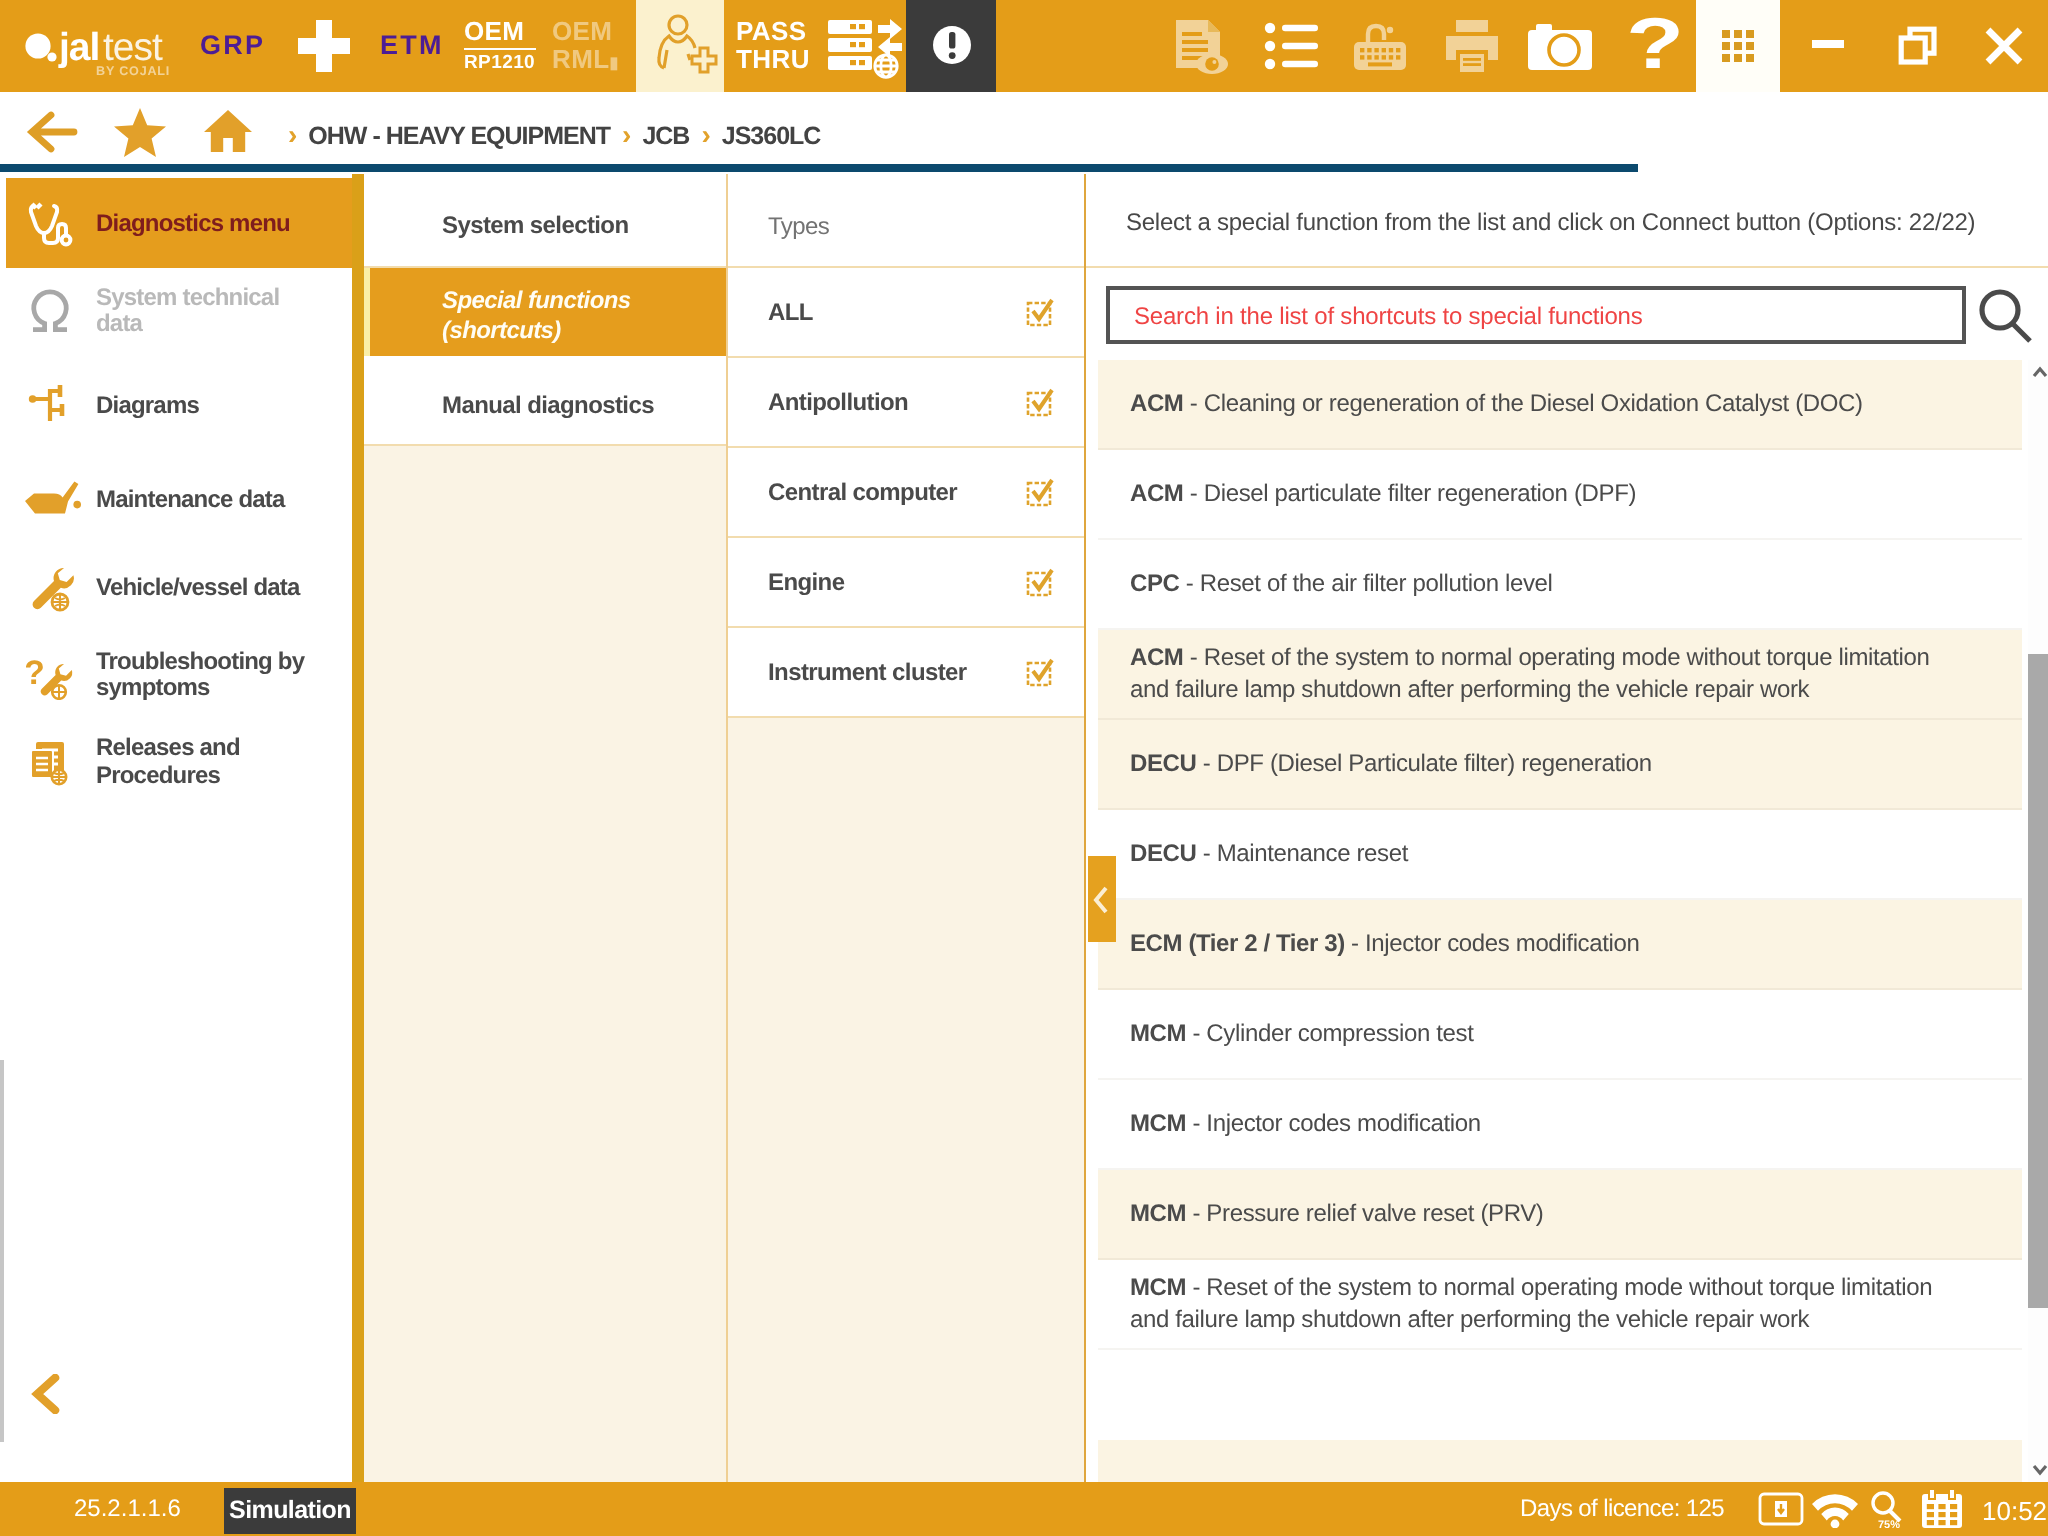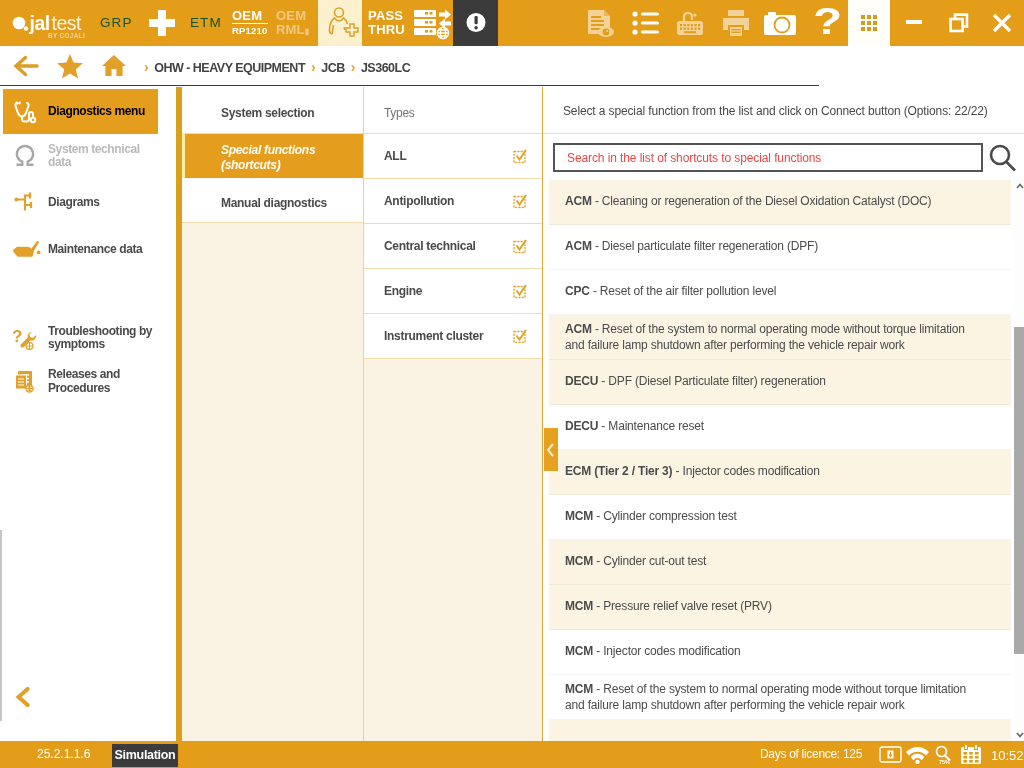--- a/index.html
+++ b/index.html
@@ -2,44 +2,44 @@
 <html><head>
 <meta charset="utf-8">
 <style>
 * { margin:0; padding:0; box-sizing:border-box; }
 html,body { width:1024px; height:768px; overflow:hidden; font-family:"Liberation Sans", sans-serif; background:#fff; }
 .abs { position:absolute; }
 #app { position:relative; width:1024px; height:768px; }
 
 
 #topbar { position:absolute; left:0; top:0; width:1024px; height:46px; background:#E49D18; }
-.tb-txt { position:absolute; color:#14532d; font-weight:normal; font-size:13.5px; letter-spacing:1.1px; }
+.tb-txt { position:absolute; color:#4c1d95; font-weight:bold; font-size:13.5px; letter-spacing:1.1px; }
 .tb-2l { position:absolute; color:#fff; font-weight:bold; font-size:13px; line-height:14px; letter-spacing:.2px; text-align:left; }
 #logo { position:absolute; left:12px; top:6px;text-decoration:underline; }
 #btn-person { position:absolute; left:318px; top:0; width:44px; height:46px; background:#FBF1CE; }
 #btn-excl { position:absolute; left:453px; top:0; width:45px; height:46px; background:#3B3B3B; }
 #btn-grid { position:absolute; left:848px; top:0; width:42px; height:46px; background:#FFFEF8; }
 
 
-#navbar { position:absolute; left:0; top:46px; width:819px; height:40px; background:#fff; border-bottom:1px solid #0c4a6e; }
+#navbar { position:absolute; left:0; top:46px; width:819px; height:40px; background:#fff; border-bottom:4px solid #0c4a6e; }
 #crumbs { position:absolute; left:144px; top:13px; font-size:12.5px; font-weight:bold; color:#434343; letter-spacing:-0.5px;}
 #crumbs .sep { color:#E2A22B; font-weight:bold; padding:0 6px; font-size:14px; }
 
 
 #sidebar { position:absolute; left:0; top:87px; width:176px; height:654px; background:#fff; }
 #divider { position:absolute; left:176px; top:87px; width:6px; height:654px; background:#DAA019; }
 #col2 { position:absolute; left:182px; top:87px; width:181px; height:654px; background:#FAF3E4; }
 #col3 { position:absolute; left:363px; top:87px; width:179px; height:654px; background:#FAF3E4; border-left:1px solid #EFCF93; }
 #main { position:absolute; left:542px; top:87px; width:482px; height:654px; background:#fff; border-left:1px solid #DFA63E; }
 
 
 .sb-item { position:absolute; left:0; width:160px; height:45px; color:#4A4A4A; font-weight:bold; font-size:12px; letter-spacing:-0.4px; }
 .sb-item .lbl { position:absolute; left:48px; top:50%; transform:translateY(-50%); line-height:13.5px; }
 .sb-item .ico { position:absolute; left:13px; top:50%; transform:translateY(-50%); width:24px; height:24px; }
-.sb-sel { background:#E59D1D; color:#000000; left:3px; width:155px; }
+.sb-sel { background:#E59D1D; color:#7f1d1d; left:3px; width:179px; }
 .sb-sel .ico { left:10px; }
 .sb-sel .lbl { left:45px; }
 .sb-dis { color:#B9B9B9; }
 #sb-scroll { position:absolute; left:0px; top:443px; width:2px; height:191px; background:#C6C6C6; }
 #sb-collapse { position:absolute; left:15px; top:600px; width:18px; height:20px; }
 
 
 .c2-item { position:absolute; left:0; width:181px; background:#fff; color:#4A4A4A; font-weight:bold; font-size:12px; letter-spacing:-0.3px; }
 .c2-lbl { position:absolute; left:21px; top:50%; transform:translateY(-50%); line-height:15px;margin-left:18px; }
 .c2-sep { border-bottom:1px solid #F2DCAE; }
@@ -246,20 +246,28 @@
       </svg>
       <span class="lbl">Diagrams</span>
     </div>
     <div class="sb-item" style="top:140px;">
       <svg class="ico" style="width:30px; height:20px; left:11px;" viewBox="0 0 30 20" fill="#E2A02A">
         <path d="M1.5 10.5 L6 6.8 H16 C18 6.8 19.5 7.6 20.3 8.8 L26.2 0.8 L28.2 2 L23 10.8 L21.5 16.8 H6.5 Z"></path>
         <circle cx="27.6" cy="12.3" r="1.9"></circle>
       </svg>
       <span class="lbl">Maintenance data</span>
     </div>
+    <div class="sb-item" style="top:184px;">
+      <svg class="ico" viewBox="0 0 24 24">
+        <path d="M19 2 a5 5 0 0 0 -5 6.5 l-10 10 a2.4 2.4 0 0 0 3.4 3.4 l10-10 a5 5 0 0 0 6.3-6.3 l-3.4 3.4 -3.4-1 -1-3.4 z" fill="#E2A02A"></path>
+        <circle cx="17" cy="19" r="4" fill="#fff" stroke="#E2A02A" stroke-width="1.4"></circle>
+        <path d="M13.5 19 h7 M17 15.5 v7 M14.5 17 a5 5 0 0 0 5 0 M14.5 21 a5 5 0 0 1 5 0" stroke="#E2A02A" stroke-width="1" fill="none"></path>
+      </svg>
+      <span class="lbl">Vehicle/vessel data</span>
+    </div>
     <div class="sb-item" style="top:228px;">
       <svg class="ico" viewBox="0 0 24 24">
         <text x="-1" y="16" font-size="17" font-weight="bold" fill="#E2A02A" font-family="Liberation Sans">?</text>
         <path d="M19 6 a4.2 4.2 0 0 0 -4.2 5.5 l-7 7 a2 2 0 0 0 2.8 2.8 l7-7 a4.2 4.2 0 0 0 5.3-5.3 l-2.9 2.9 -2.8-.8 -.8-2.8 z" fill="#E2A02A"></path>
         <circle cx="16.5" cy="20" r="3.4" fill="#fff" stroke="#E2A02A" stroke-width="1.3"></circle>
         <path d="M13.5 20 h6 M16.5 17 v6" stroke="#E2A02A" stroke-width="1" fill="none"></path>
       </svg>
       <span class="lbl">Troubleshooting by symptoms</span>
     </div>
     <div class="sb-item" style="top:271.5px;">
@@ -306,21 +314,21 @@
         </svg>
     </div>
     <div class="c3-item" style="top:92px; height:45px;">
         <span class="c3-lbl">Antipollution</span>
       <svg class="c3-chk" viewBox="0 0 15 15">
           <rect x="1" y="3" width="11" height="11" fill="none" stroke="#DFA32B" stroke-width="1.3" stroke-dasharray="2.2 1.1"></rect>
           <path d="M3.5 7 L6.5 11 L13 1.5" fill="none" stroke="#DFA32B" stroke-width="2"></path>
         </svg>
     </div>
     <div class="c3-item" style="top:137px; height:45px;">
-        <span class="c3-lbl">Central technical</span>
+        <span class="c3-lbl">Central computer</span>
       <svg class="c3-chk" viewBox="0 0 15 15">
           <rect x="1" y="3" width="11" height="11" fill="none" stroke="#DFA32B" stroke-width="1.3" stroke-dasharray="2.2 1.1"></rect>
           <path d="M3.5 7 L6.5 11 L13 1.5" fill="none" stroke="#DFA32B" stroke-width="2"></path>
         </svg>
     </div>
     <div class="c3-item" style="top:182px; height:45px;">
         <span class="c3-lbl">Engine</span>
       <svg class="c3-chk" viewBox="0 0 15 15">
           <rect x="1" y="3" width="11" height="11" fill="none" stroke="#DFA32B" stroke-width="1.3" stroke-dasharray="2.2 1.1"></rect>
           <path d="M3.5 7 L6.5 11 L13 1.5" fill="none" stroke="#DFA32B" stroke-width="2"></path>
@@ -362,28 +370,25 @@
         </div>
       <div class="row row-w">
           <span class="t"><b>DECU</b> - Maintenance reset</span>
         </div>
       <div class="row row-c">
           <span class="t"><b>ECM (Tier 2 / Tier 3)</b> - Injector codes modification</span>
         </div>
       <div class="row row-w">
           <span class="t"><b>MCM</b> - Cylinder compression test</span>
         </div>
-      <div class="row row-c">
-          <span class="t"><b>MCM</b> - Cylinder cut-out test</span>
+      <div class="row row-w">
+          <span class="t"><b>MCM</b> - Injector codes modification</span>
         </div>
       <div class="row row-c">
           <span class="t"><b>MCM</b> - Pressure relief valve reset (PRV)</span>
-        </div>
-      <div class="row row-w">
-          <span class="t"><b>MCM</b> - Injector codes modification</span>
         </div>
       <div class="row row-w">
           <span class="t"><b>MCM</b> - Reset of the system to normal operating mode without torque limitation and failure lamp shutdown after performing the vehicle repair work</span>
         </div>
     </div>
     <div id="rows-bottom"></div>
     <div id="vscroll">
       <svg class="abs" style="left:2px; top:3px;" width="8" height="6" viewBox="0 0 8 6" fill="none" stroke="#666" stroke-width="1.6">
           <path d="M1 5 L4 1.5 L7 5"></path>
         </svg>

